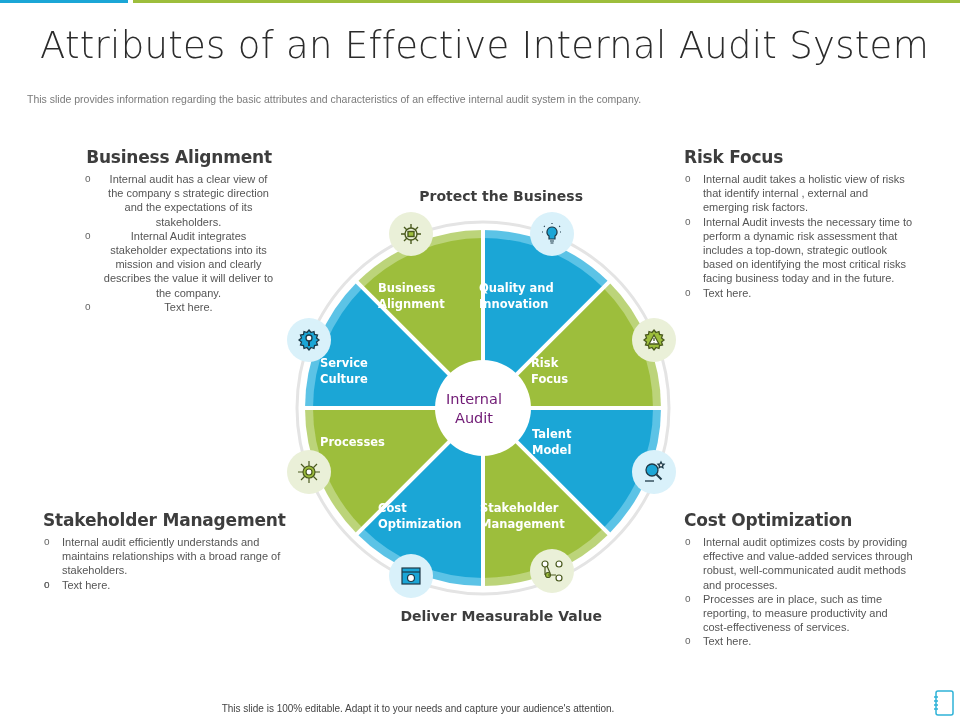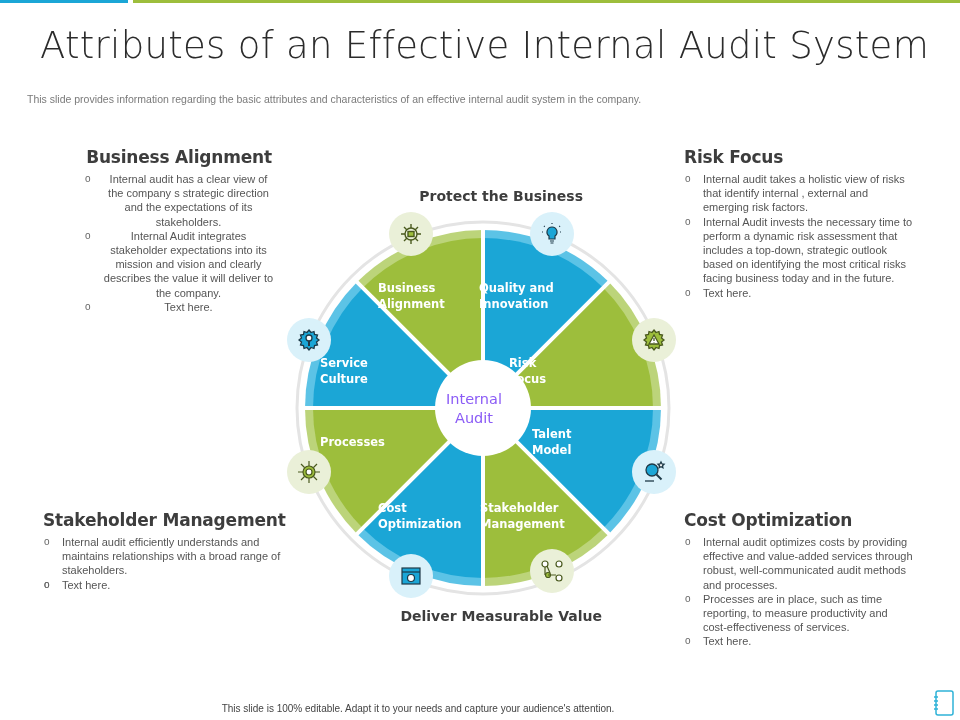--- a/index.html
+++ b/index.html
@@ -17,21 +17,21 @@
   #blk-ba { left:84px; top:147px; width:190px;text-align:center; }
   #blk-rf { left:684px; top:147px; width:230px; }
   #blk-sm { left:43px; top:510px; width:245px; }
   #blk-co { left:684px; top:510px; width:230px; }
   #blk-sm li { padding-left:19px; }
   .wheel { position:absolute; left:270px; top:195px; width:430px; height:430px; }
   .wheel-label { position:absolute; font-family:"DejaVu Sans", sans-serif; font-weight:bold; color:#3d3d3d; font-size:14px; text-align:right; }
   #lbl-protect { left:383px; top:188px; width:200px; }
   #lbl-deliver { left:362px; top:608px; width:240px; }
   .seg-text { position:absolute; font-family:"DejaVu Sans", sans-serif; font-weight:bold; color:#ffffff; font-size:11.5px; line-height:16px; width:110px; }
-  .center-text { position:absolute; left:436px; top:390px; width:76px; text-align:center; font-family:"DejaVu Sans", sans-serif; font-size:14.5px; color:#8b5cf6; line-height:19px; }
+  .center-text { position:absolute; left:436px; top:390px; width:76px; text-align:center; font-family:"DejaVu Sans", sans-serif; font-size:14.5px; color:#701a75; line-height:19px; }
   .icon-badge { position:absolute; width:44px; height:44px; border-radius:50%; display:flex; align-items:center; justify-content:center; }
   .icon-badge.blue { background:#d9f1fa; }
   .icon-badge.green { background:#eaf0d8; }
   .footer { position:absolute; left:0; width:836px; top:703px; text-align:center; font-size:10px; color:#444; }
   .notebook-icon { position:absolute; left:933px; top:690px; }
 </style>
 </head>
 <body>
 
 <div class="topbar-blue"></div>
@@ -125,21 +125,21 @@
     <line x1="213" y1="213" x2="342.4" y2="83.6"></line>
     <line x1="213" y1="213" x2="83.6" y2="342.4"></line>
     <line x1="213" y1="213" x2="342.4" y2="342.4"></line>
   </g>
 
   <circle cx="213" cy="213" r="48" fill="#ffffff"></circle>
 </svg>
 
 <div class="seg-text" style="left:378px;top:280px;"><span>Business</span><br><span>Alignment</span></div>
 <div class="seg-text" style="left:479px;top:280px;"><span>Quality and</span><br><span>Innovation</span></div>
-<div class="seg-text" style="left:509px;top:355px;"><span>Risk</span><br><span>Focus</span></div>
+<div class="seg-text" style="left:531px;top:355px;"><span>Risk</span><br><span>Focus</span></div>
 <div class="seg-text" style="left:532px;top:426px;"><span>Talent</span><br><span>Model</span></div>
 <div class="seg-text" style="left:480px;top:500px;"><span>Stakeholder</span><br><span>Management</span></div>
 <div class="seg-text" style="left:378px;top:500px;"><span>Cost</span><br><span>Optimization</span></div>
 <div class="seg-text" style="left:320px;top:434px;"><span>Processes</span></div>
 <div class="seg-text" style="left:320px;top:355px;"><span>Service</span><br><span>Culture</span></div>
 
 <div class="center-text"><span>Internal</span><br><span>Audit</span></div>
 
 <div class="icon-badge green" style="left:389px;top:212px;">
   <svg width="24" height="24" viewBox="0 0 24 24">

